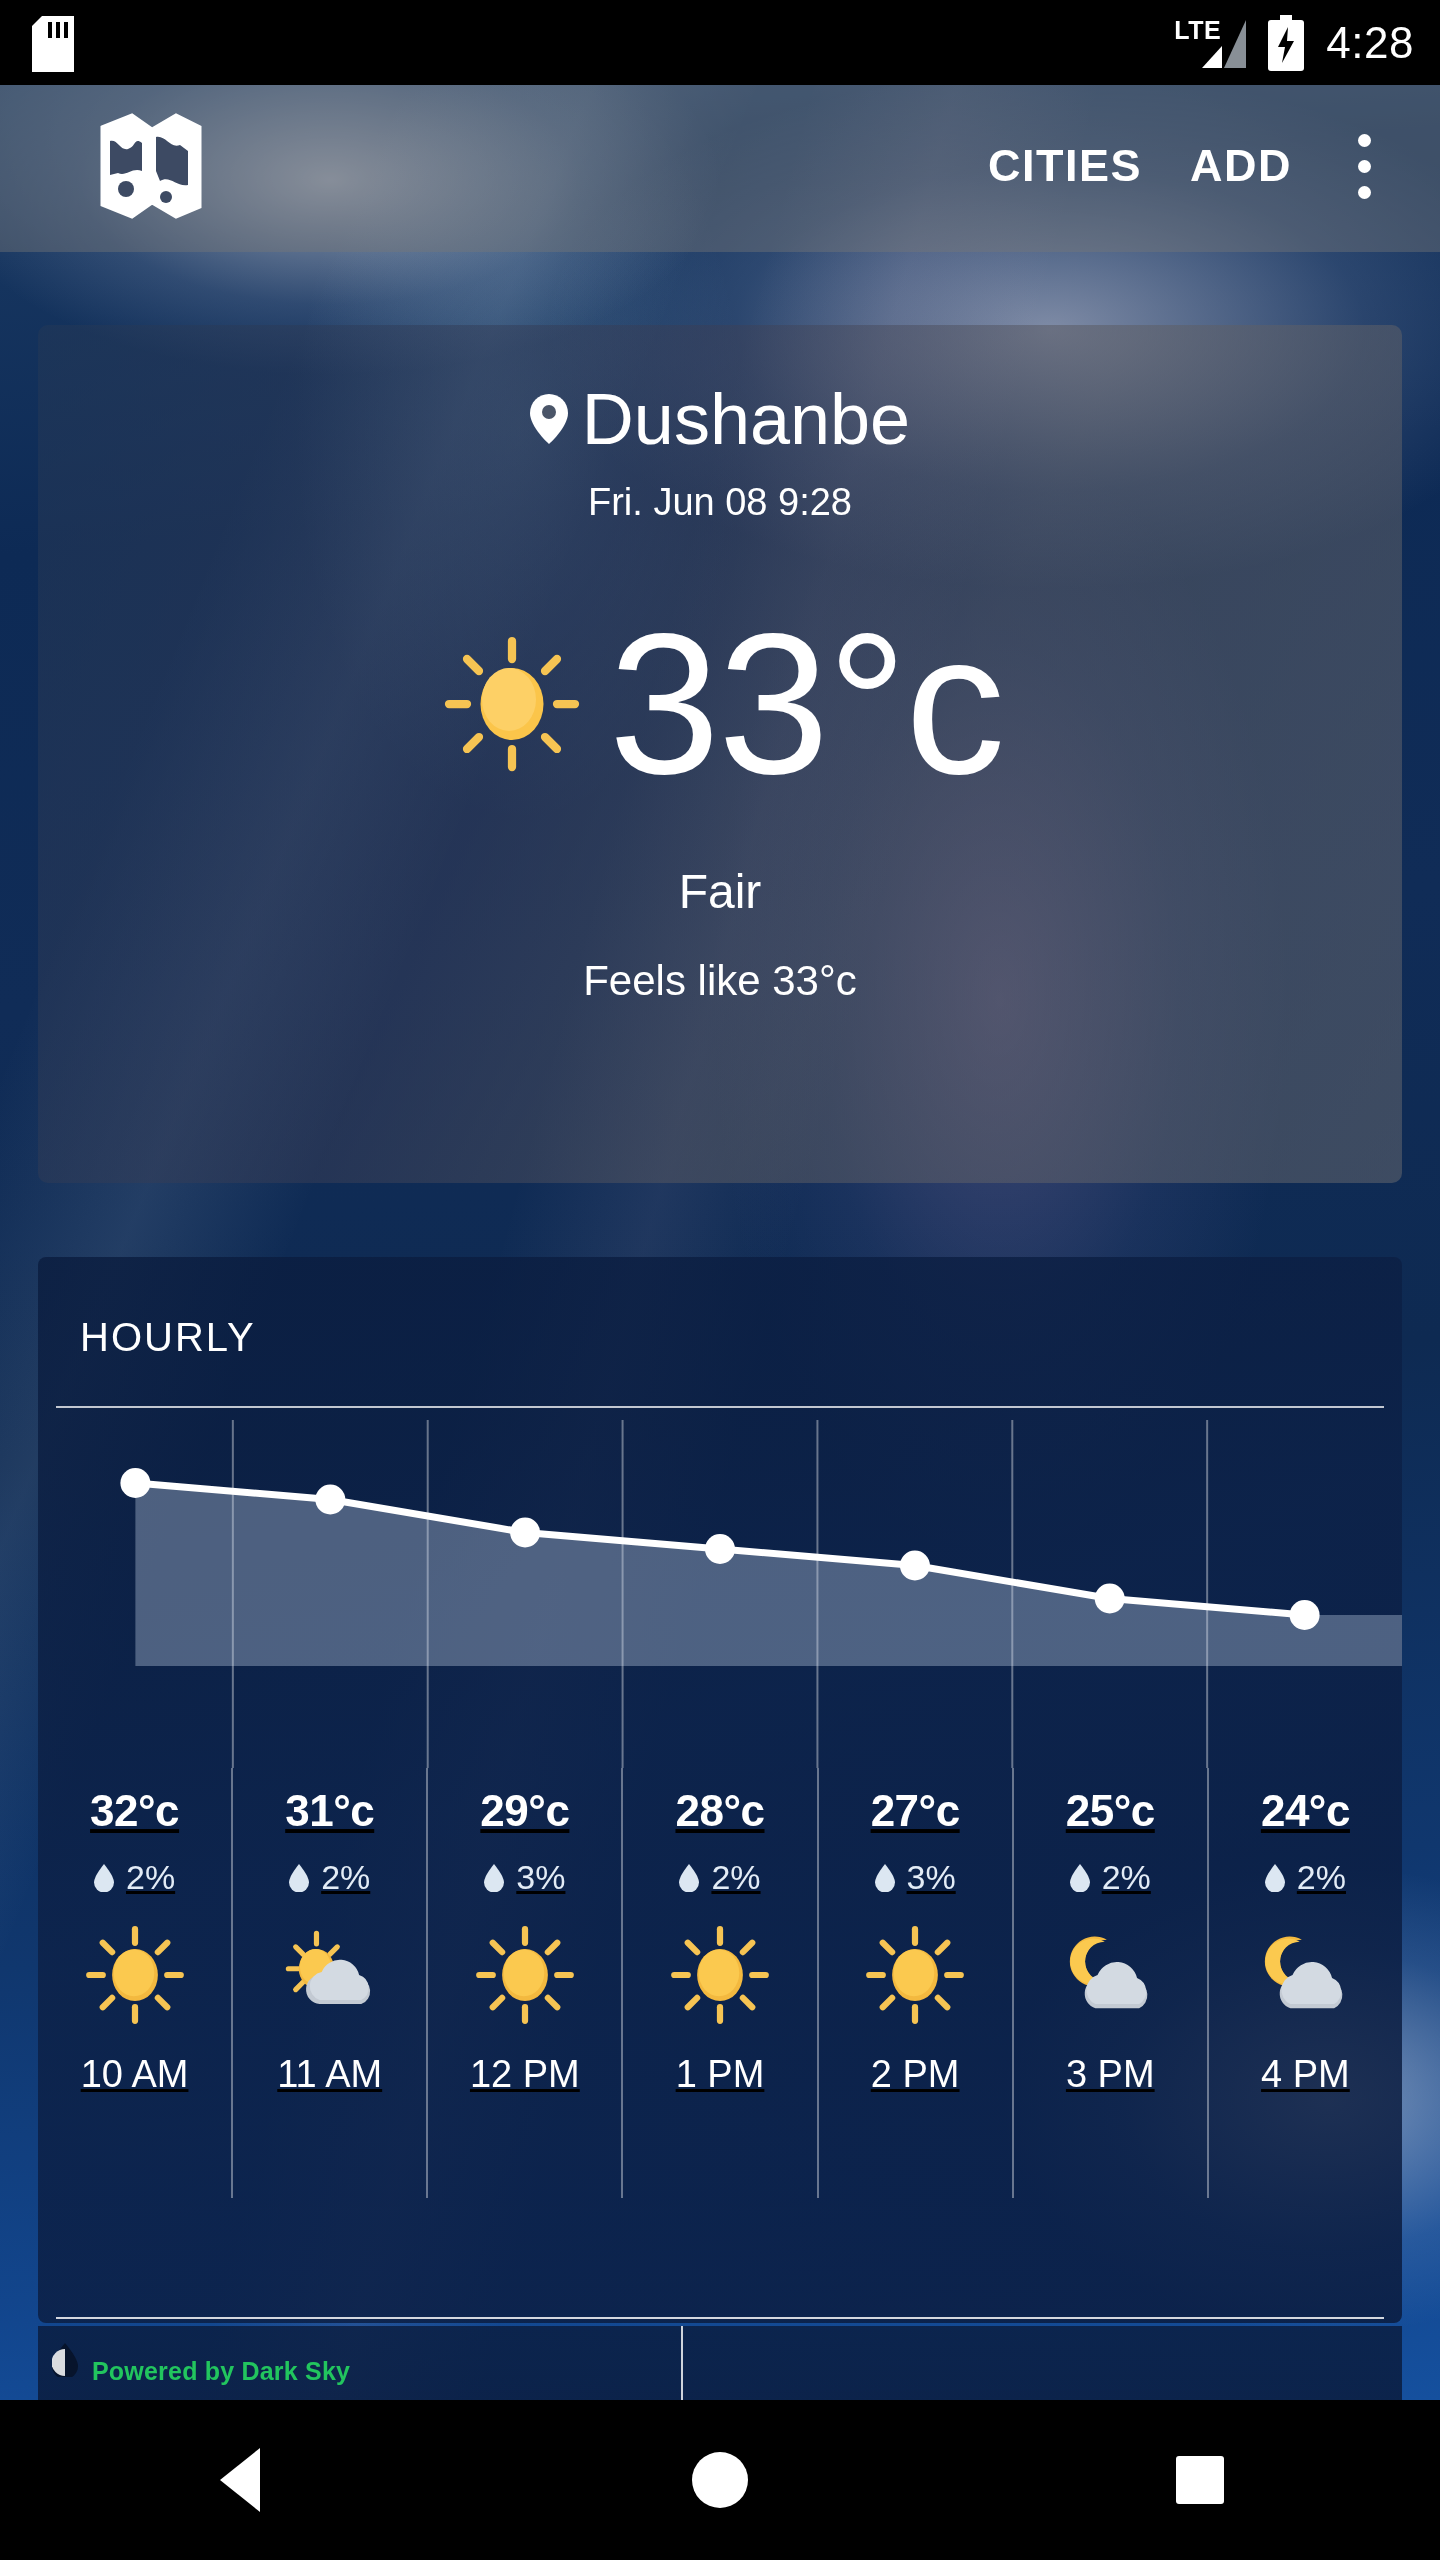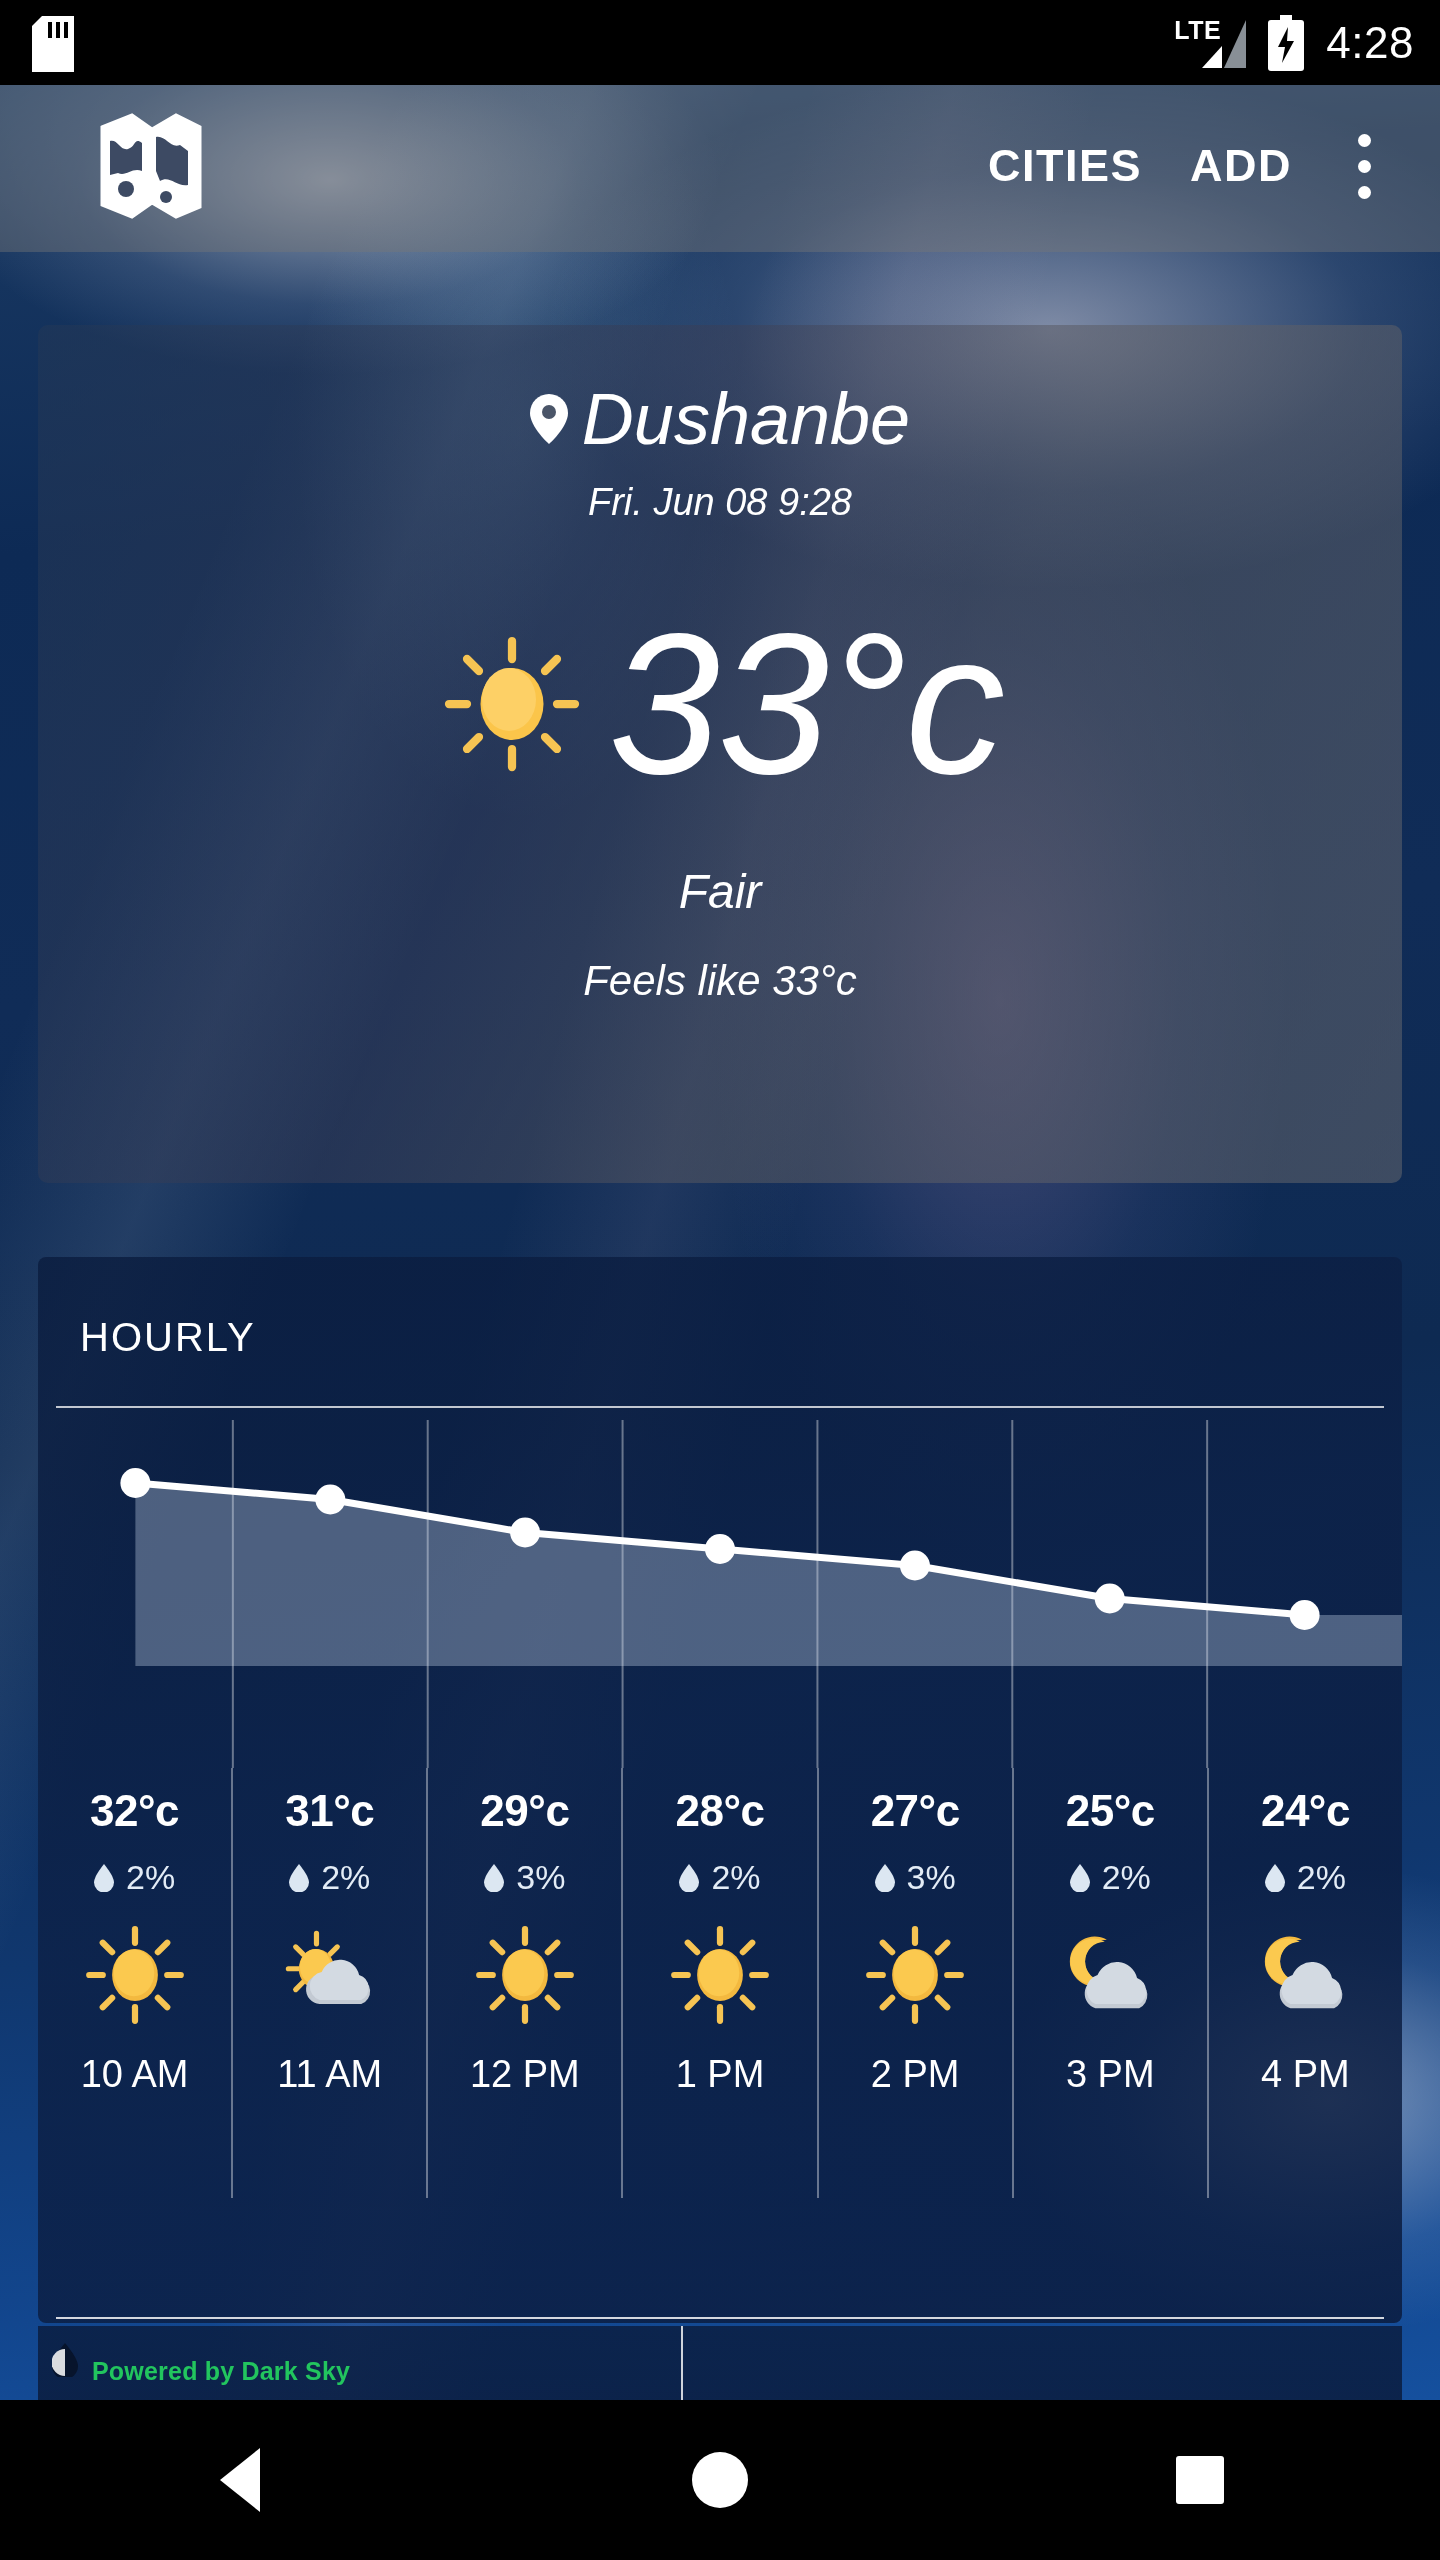--- a/index.html
+++ b/index.html
@@ -59,21 +59,20 @@
     align-items:center; justify-content:center; gap:13px; margin-right:28px; }
   .overflow span { width:13px; height:13px; border-radius:50%; background:#fff; display:block; }
 
   
   .card {
     position:absolute; border-radius:10px; overflow:hidden;
   }
   .current-card {
     left:38px; top:325px; width:1364px; height:858px;
     background:linear-gradient(115deg, rgba(36,56,86,0.50) 0%, rgba(58,62,86,0.50) 38%, rgba(92,92,98,0.52) 62%, rgba(108,108,112,0.50) 100%);
-    font-style:italic;
   }
   .city-row { display:flex; align-items:center; justify-content:center; gap:14px; margin-top:58px; }
   .pin { width:38px; height:50px; }
   .city-name { color:#fff; font-size:72px; font-weight:400; line-height:1; }
   .city-date { text-align:center; color:#fff; font-size:38px; margin-top:26px; font-weight:400; }
 
   .temp-row { display:flex; align-items:center; justify-content:center; margin-top:80px; gap:22px; }
   .big-temp { color:#fff; font-size:200px; font-weight:300; line-height:1; letter-spacing:-2px; }
   .cond { text-align:center; color:#fff; font-size:48px; margin-top:60px; font-weight:400; }
   .feels { text-align:center; color:#fff; font-size:42px; margin-top:38px; font-weight:400; }
@@ -83,21 +82,21 @@
     left:38px; top:1257px; width:1364px; height:1066px;
     background:linear-gradient(160deg, rgba(10,28,62,0.80) 0%, rgba(12,32,70,0.82) 45%, rgba(10,26,60,0.84) 100%);
     border-radius:8px;
   }
   .hourly-title { color:#fff; font-size:40px; letter-spacing:2px; padding:58px 0 0 42px; font-weight:400; }
   .hourly-rule { margin:46px 18px 0 18px; height:2px; background:rgba(255,255,255,0.75); }
 
   .chart { position:relative; width:1364px; height:360px; margin-top:0; }
   .chart svg { display:block; }
 
-  .hour-cols { position:relative; display:flex; width:1364px; height:430px; }
+  .hour-cols { position:relative; display:flex; width:1364px; height:430px;text-decoration:underline; }
   .hcol { flex:1; position:relative; display:flex; flex-direction:column; align-items:center;
     border-left:2px solid rgba(255,255,255,0.38); }
   .hcol:first-child { border-left:none; }
   .hcol .htemp { color:#fff; font-size:44px; font-weight:700; margin-top:18px; letter-spacing:-0.5px; }
   .hprecip { display:flex; align-items:center; gap:12px; margin-top:22px; }
   .drop { width:20px; height:28px; }
   .hprecip .pv { color:#e3ecf6; font-size:34px; font-weight:400; }
   .hicon { margin-top:26px; width:104px; height:104px; }
   .hhour { color:#fff; font-size:38px; font-weight:400; margin-top:26px; }
 

